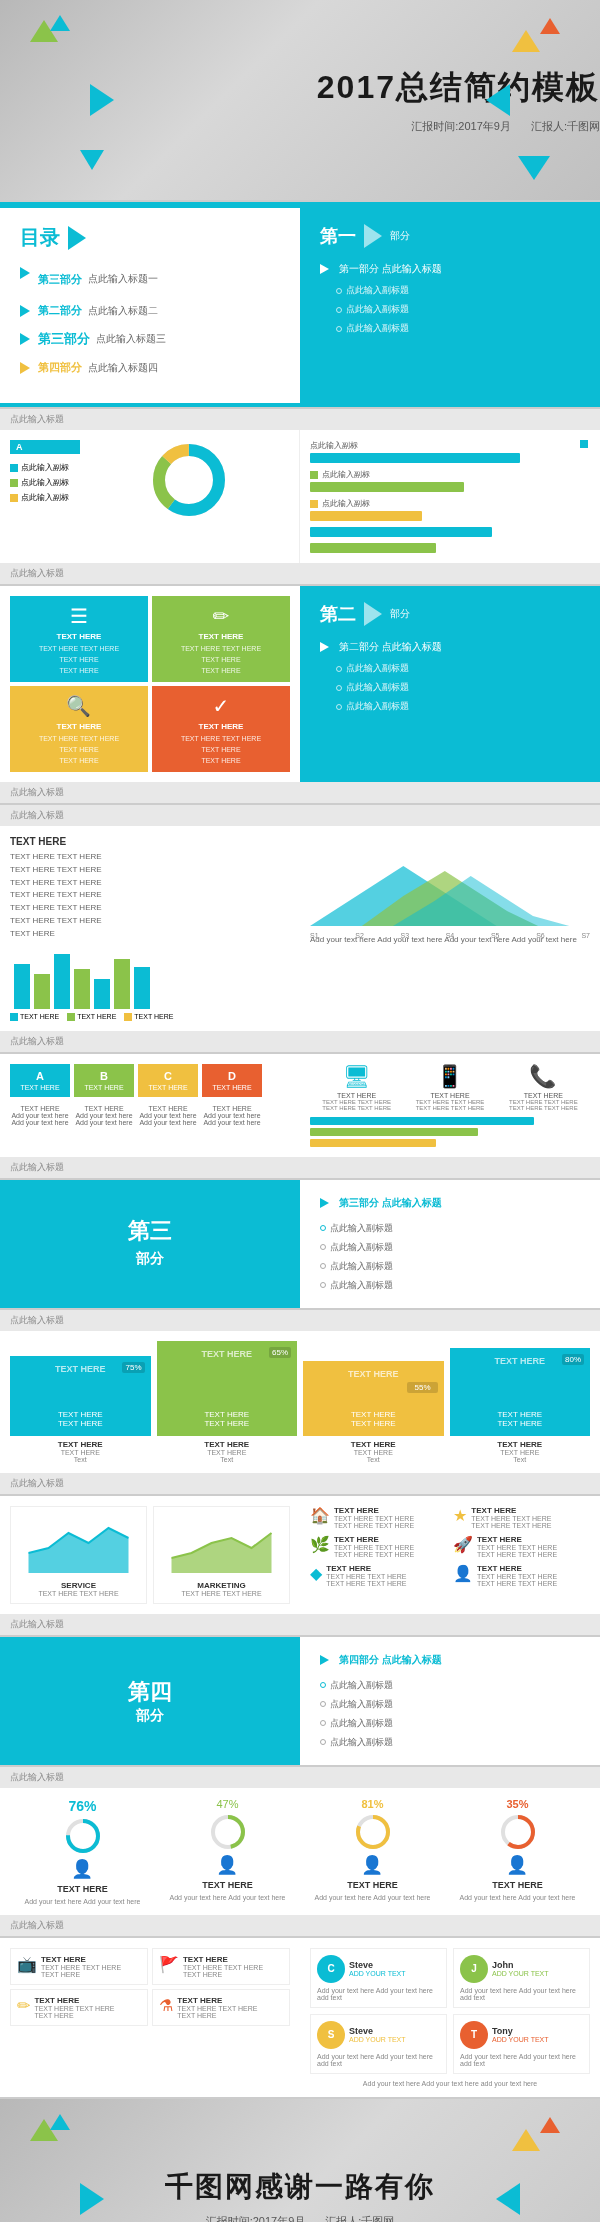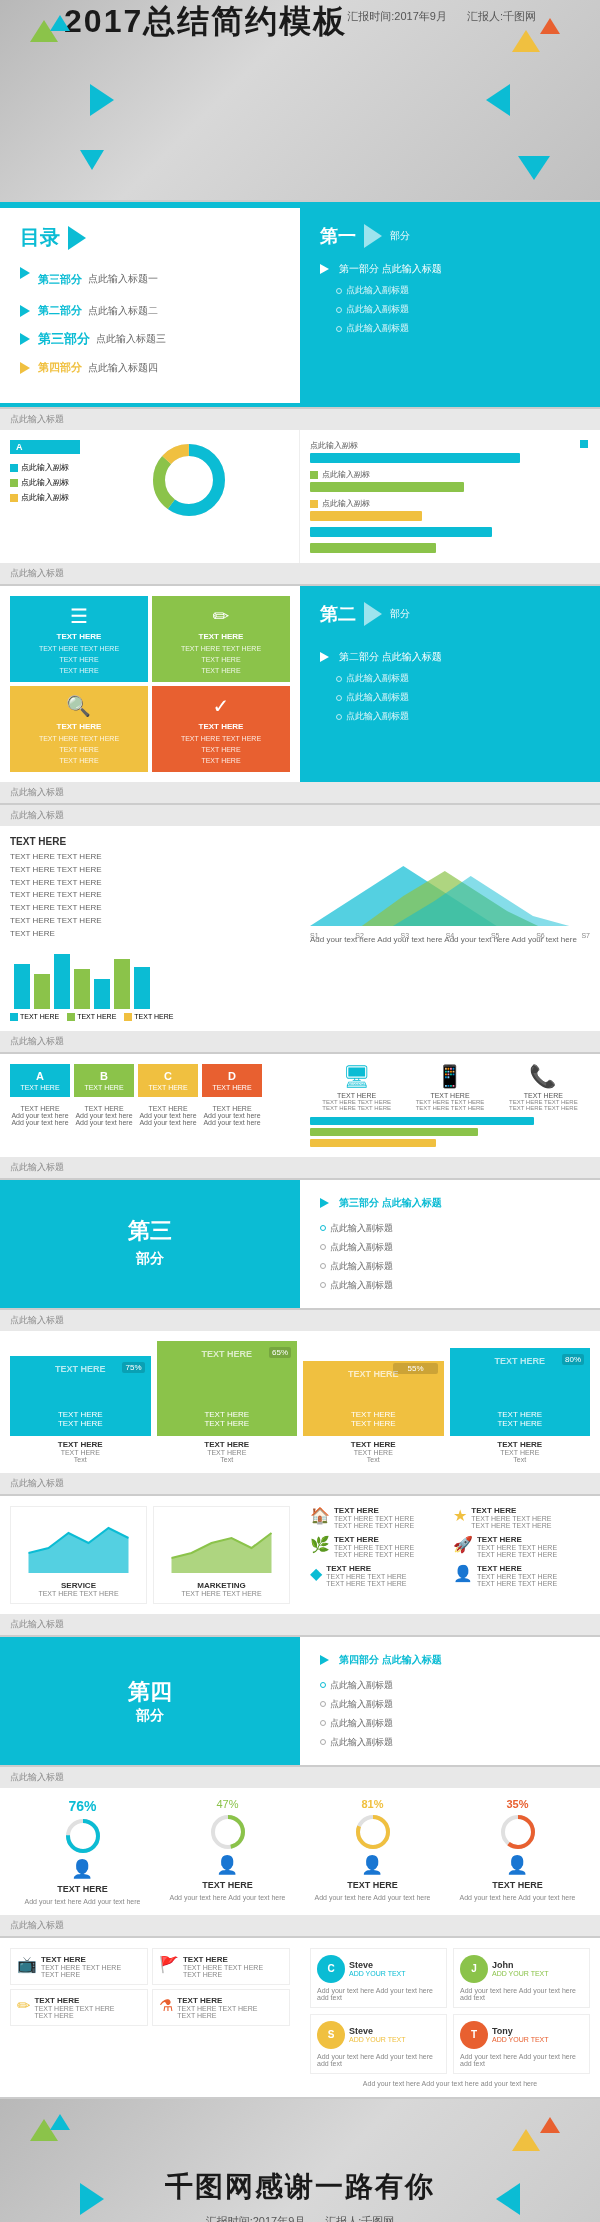--- a/index.html
+++ b/index.html
@@ -5,21 +5,21 @@
     * { margin: 0; padding: 0; box-sizing: border-box; }
     body { width: 600px; font-family: 'Microsoft YaHei', Arial, sans-serif; background: #f0f0f0; }
 
     
     .slide { width: 600px; position: relative; overflow: hidden; }
 
     
     .slide-title {
       height: 200px;
       background: linear-gradient(135deg, #b8b8b8 0%, #d8d8d8 40%, #c0c0c0 100%);
-      display: flex; flex-direction: row; align-items: flex-start; justify-content: center;
+      display: flex; flex-direction: column; align-items: flex-end; justify-content: center;
       position: relative;
     }
     .slide-title h1 { font-size: 32px; font-weight: bold; color: #1a1a1a; letter-spacing: 2px; }
 
     
     .teal-bar { height: 6px; background: #0bbcd4; width: 100%; }
 
     
     .two-col { display: flex; width: 100%; }
 
@@ -232,21 +232,21 @@
           <span style="font-size:20px;color:white;">✓</span>
           <span style="font-size:8px;color:white;font-weight:bold;">TEXT HERE</span>
           <span style="font-size:7px;color:rgba(255,255,255,0.85);text-align:center;">TEXT HERE TEXT HERE</span>
           <span style="font-size:7px;color:rgba(255,255,255,0.85);">TEXT HERE</span>
           <span style="font-size:7px;color:rgba(255,255,255,0.85);">TEXT HERE</span>
         </div>
       </div>
     </div>
 
     <div style="width:50%;background:#0bbcd4;padding:16px 20px;">
-      <div style="display:flex;align-items:center;gap:8px;margin-bottom:24px;">
+      <div style="display:flex;align-items:center;gap:8px;margin-bottom:14px;">
         <span style="font-size:18px;font-weight:bold;color:white;">第二</span>
         <div style="width:0;height:0;border-top:12px solid transparent;border-bottom:12px solid transparent;border-left:18px solid rgba(255,255,255,0.6);"></div>
         <span style="font-size:10px;color:white;">部分</span>
       </div>
       <div style="display:flex;align-items:center;gap:6px;margin-bottom:8px;">
         <div style="width:0;height:0;border-top:5px solid transparent;border-bottom:5px solid transparent;border-left:9px solid white;margin-right:4px;"></div>
         <span style="font-size:10px;color:white;">第二部分 点此输入标题</span>
       </div>
       <div style="padding-left:16px;display:flex;flex-direction:column;gap:6px;">
         <div style="display:flex;align-items:center;gap:4px;">
@@ -449,21 +449,21 @@
           <div style="position:absolute;top:6px;right:6px;font-size:8px;color:white;background:rgba(0,0,0,0.15);border-radius:2px;padding:1px 3px;">65%</div>
         </div>
         <div style="font-size:8px;color:#333;text-align:center;margin-top:4px;font-weight:bold;">TEXT HERE</div>
         <div style="font-size:7px;color:#888;text-align:center;">TEXT HERE<br>Text</div>
       </div>
 
       <div style="flex:1;display:flex;flex-direction:column;align-items:center;">
         <div style="background:#f0c040;width:100%;min-height:75px;padding:8px;display:flex;flex-direction:column;align-items:center;justify-content:space-between;position:relative;">
           <div style="font-size:9px;color:rgba(255,255,255,0.7);font-weight:bold;">TEXT HERE</div>
           <div style="font-size:8px;color:white;text-align:center;">TEXT HERE<br>TEXT HERE</div>
-          <div style="position:absolute;top:2px;right:6px;font-size:8px;color:white;background:rgba(0,0,0,0.15);border-radius:2px;padding:1px 14px;">55%</div>
+          <div style="position:absolute;top:21px;right:6px;font-size:8px;color:white;background:rgba(0,0,0,0.15);border-radius:2px;padding:1px 7px;">55%</div>
         </div>
         <div style="font-size:8px;color:#333;text-align:center;margin-top:4px;font-weight:bold;">TEXT HERE</div>
         <div style="font-size:7px;color:#888;text-align:center;">TEXT HERE<br>Text</div>
       </div>
 
       <div style="flex:1;display:flex;flex-direction:column;align-items:center;">
         <div style="background:#0bbcd4;width:100%;min-height:88px;padding:8px;display:flex;flex-direction:column;align-items:center;justify-content:space-between;position:relative;">
           <div style="font-size:9px;color:rgba(255,255,255,0.7);font-weight:bold;">TEXT HERE</div>
           <div style="font-size:8px;color:white;text-align:center;">TEXT HERE<br>TEXT HERE</div>
           <div style="position:absolute;top:6px;right:6px;font-size:8px;color:white;background:rgba(0,0,0,0.15);border-radius:2px;padding:1px 3px;">80%</div>

